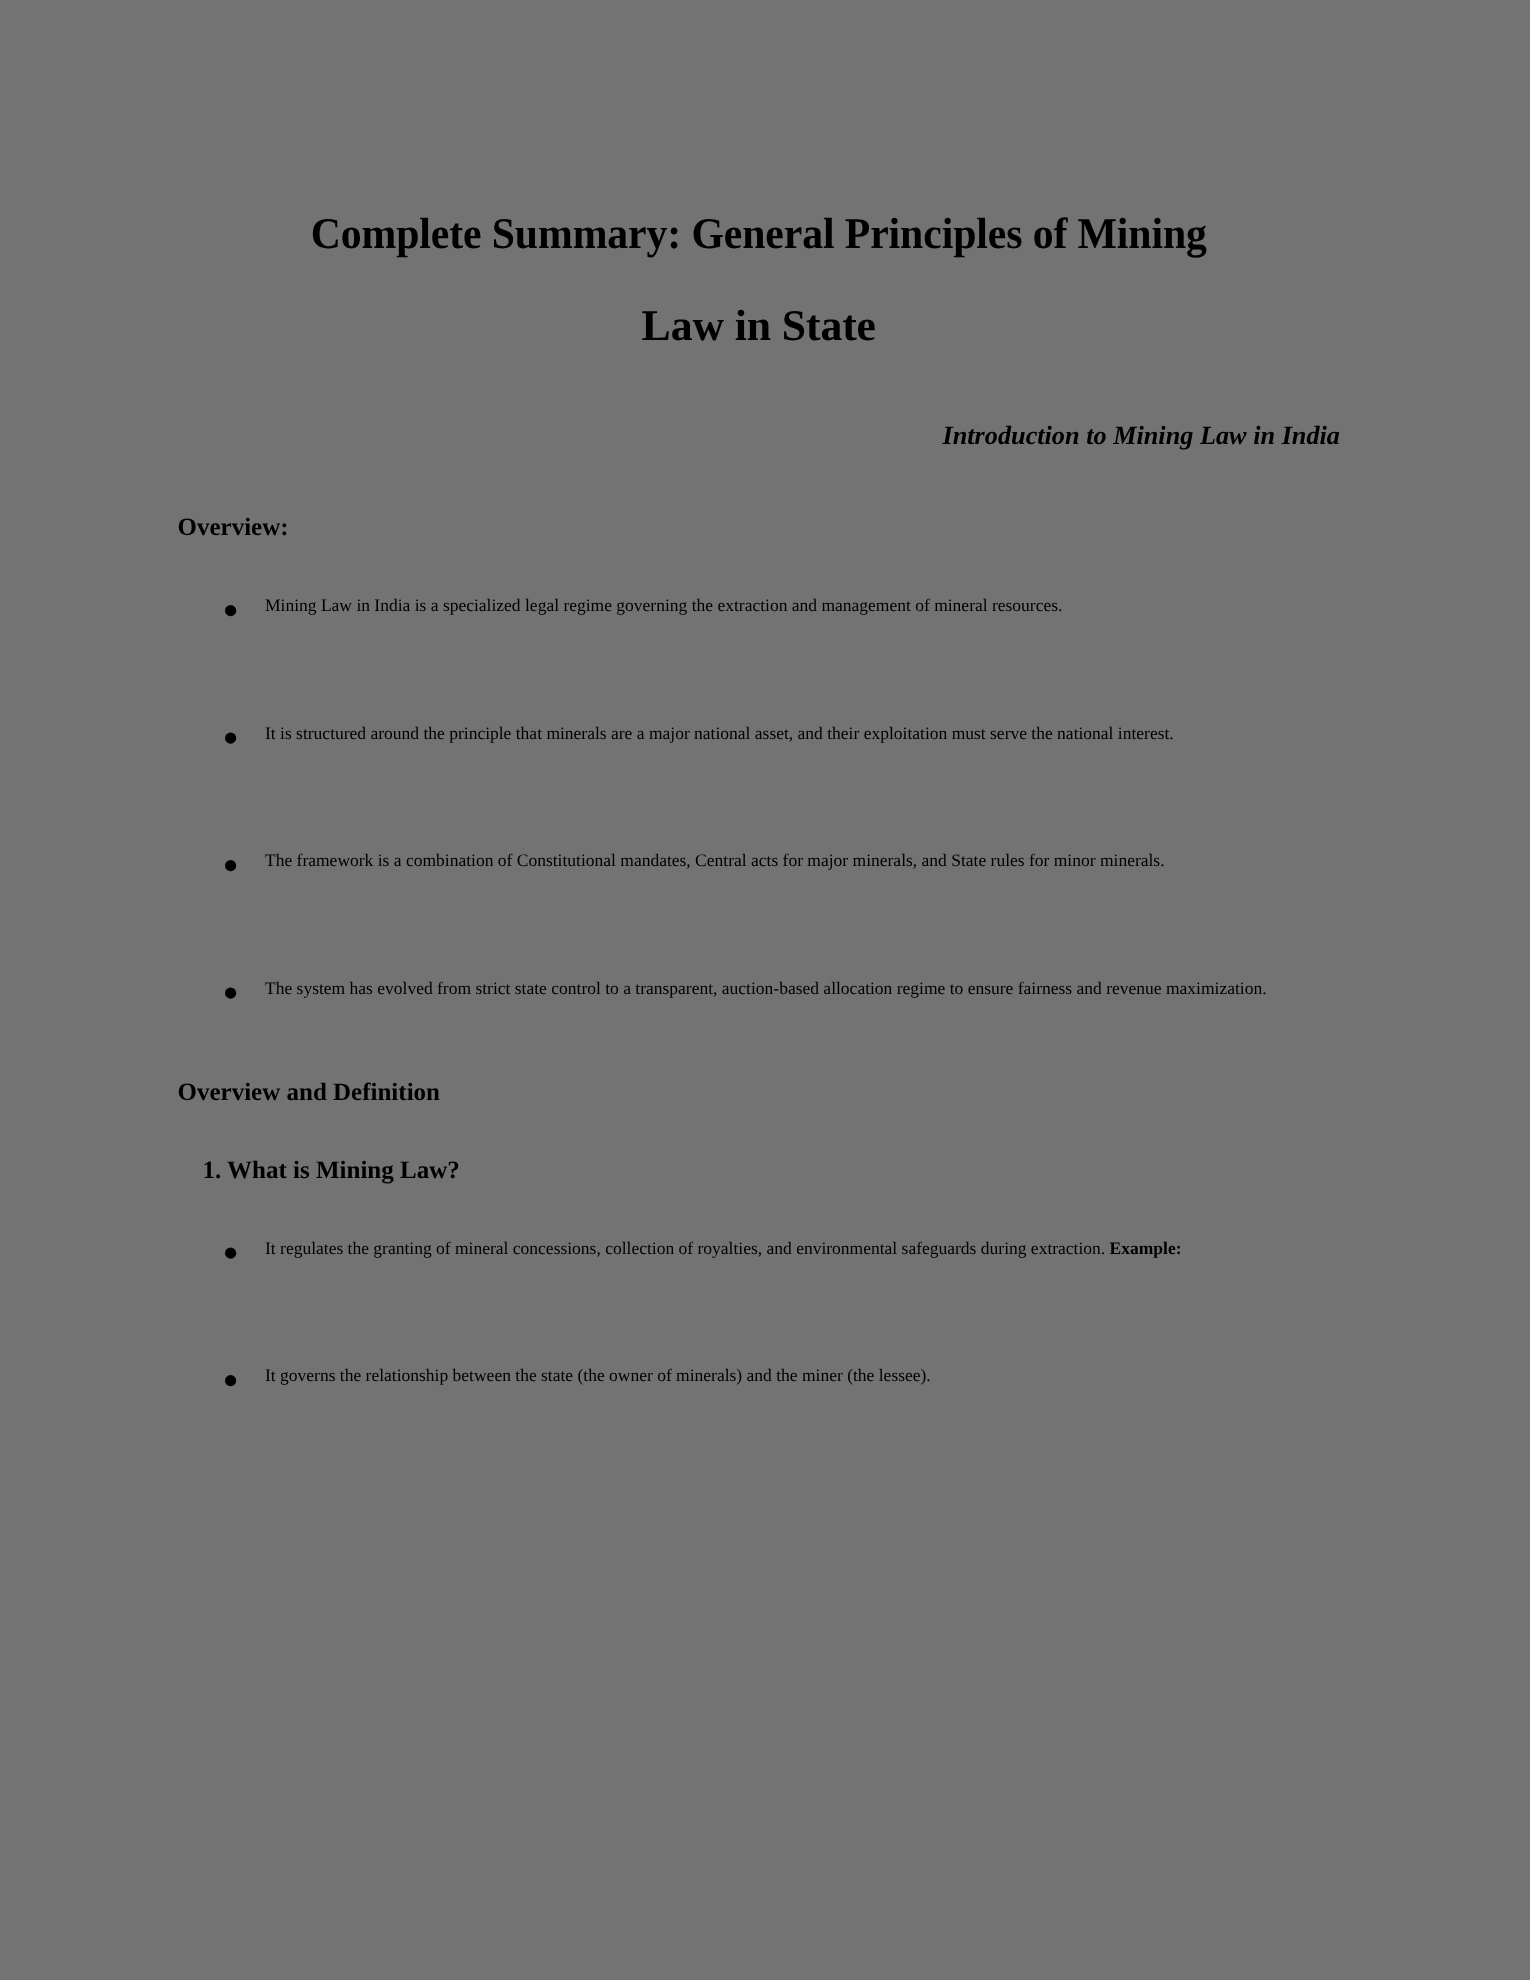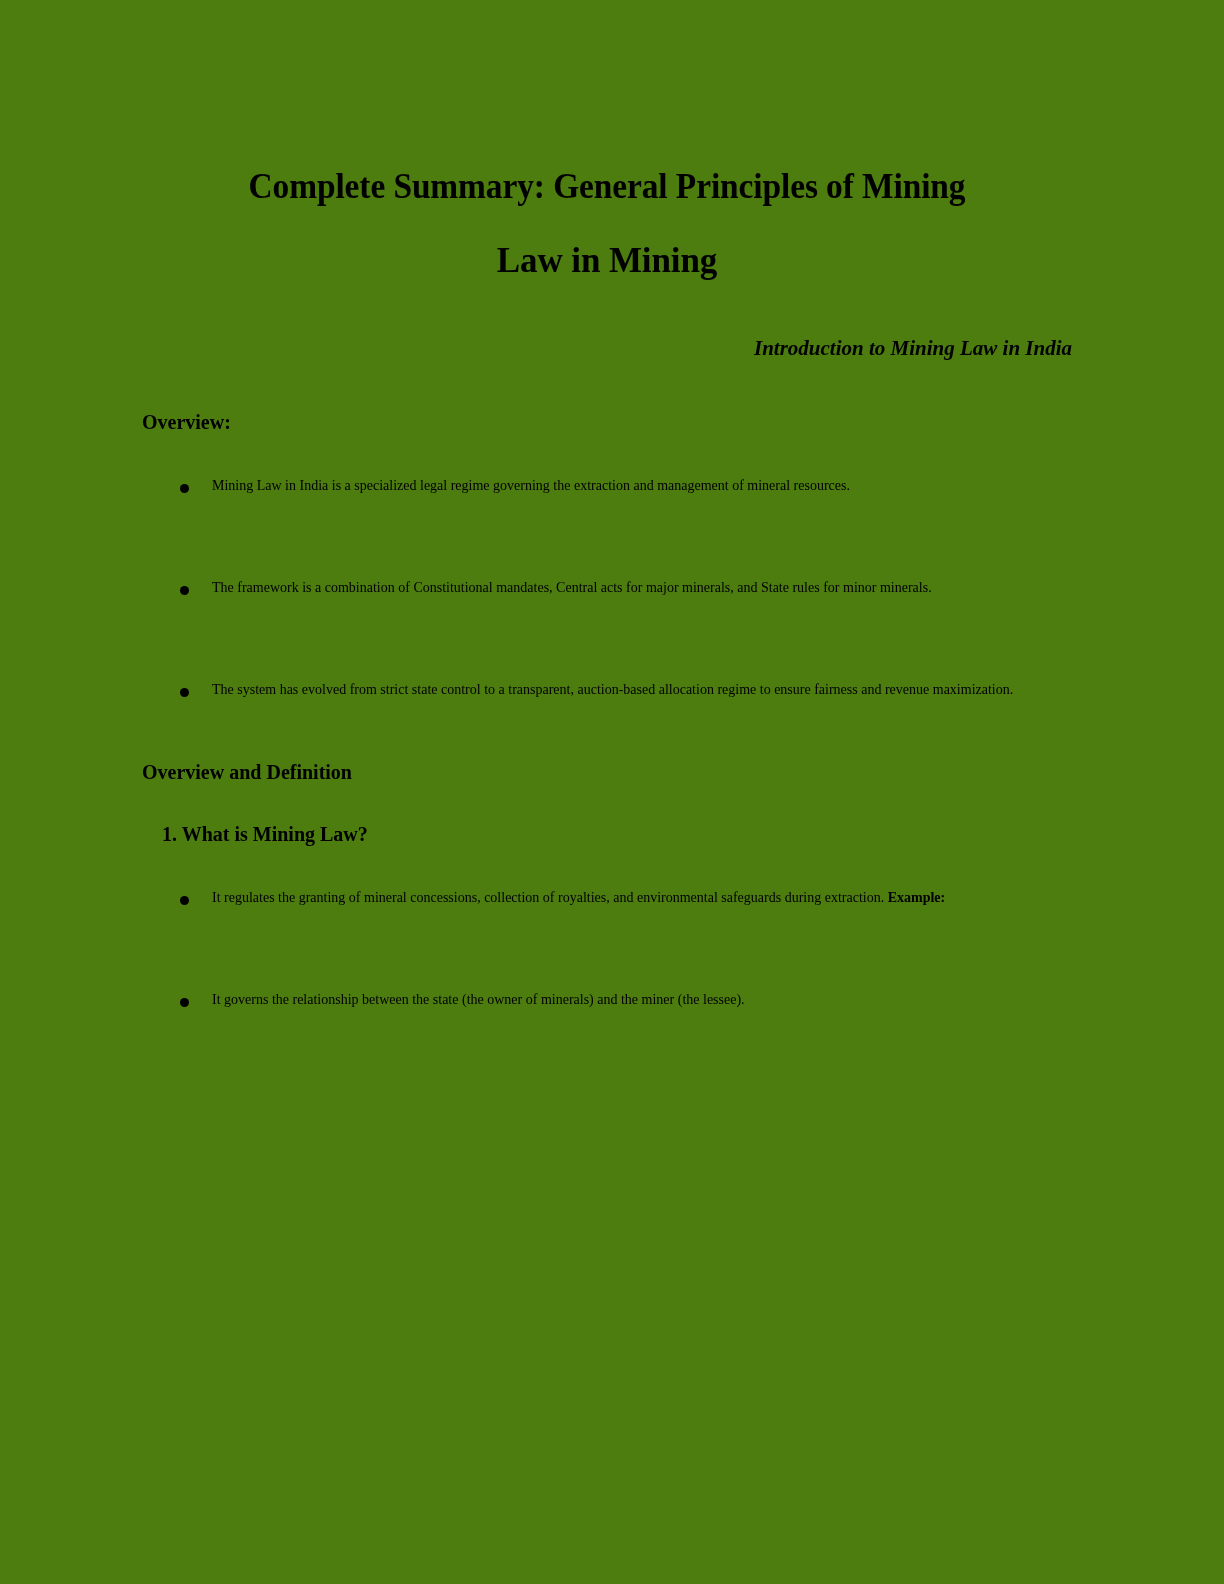--- a/index.html
+++ b/index.html
@@ -17,21 +17,21 @@
     overflow: hidden;
     -webkit-font-smoothing: antialiased;
   }
 
   .page {
     position: absolute;
     left: 0;
     top: 0;
     width: 1224px;
     height: 1584px;
-    background: #4d7c0f;
+    background: #737373;
     box-sizing: border-box;
     padding: 0;
   }
 
   .content {
     position: absolute;
     left: 142px;
     top: 150px;
     width: 930px;
   }
@@ -124,30 +124,33 @@
   }
 </style>
 </head>
 <body style="background: rgb(255, 255, 255); color: rgb(0, 0, 0);">
 
 <div class="page">
   <div class="content">
 
     <h1 class="doc-title">
       <span class="tline tline-1">Complete Summary: General Principles of Mining</span>
-      <span class="tline tline-2">Law in Mining</span>
+      <span class="tline tline-2">Law in State</span>
     </h1>
 
     <div class="doc-subtitle">Introduction to Mining Law in India</div>
 
     <h2 class="heading gap-overview">Overview:</h2>
 
     <ul class="bullets">
       <li>
         <span class="txt">Mining Law in India is a specialized legal regime governing the extraction and management of mineral resources.</span>
+      </li>
+      <li>
+        <span class="txt">It is structured around the principle that minerals are a major national asset, and their exploitation must serve the national interest.</span>
       </li>
       <li>
         <span class="txt">The framework is a combination of Constitutional mandates, Central acts for major minerals, and State rules for minor minerals.</span>
       </li>
       <li>
         <span class="txt">The system has evolved from strict state control to a transparent, auction-based allocation regime to ensure fairness and revenue maximization.</span>
       </li>
     </ul>
 
     <h2 class="heading gap-section">Overview and Definition</h2>

